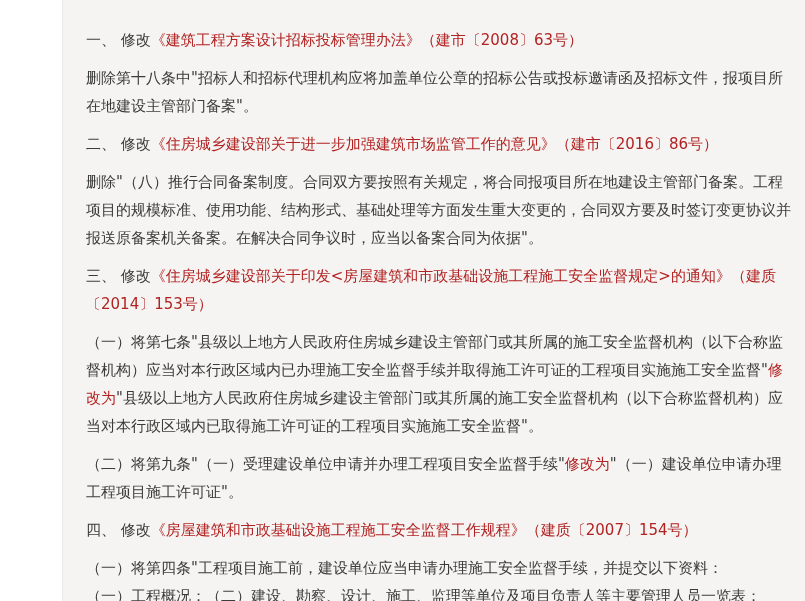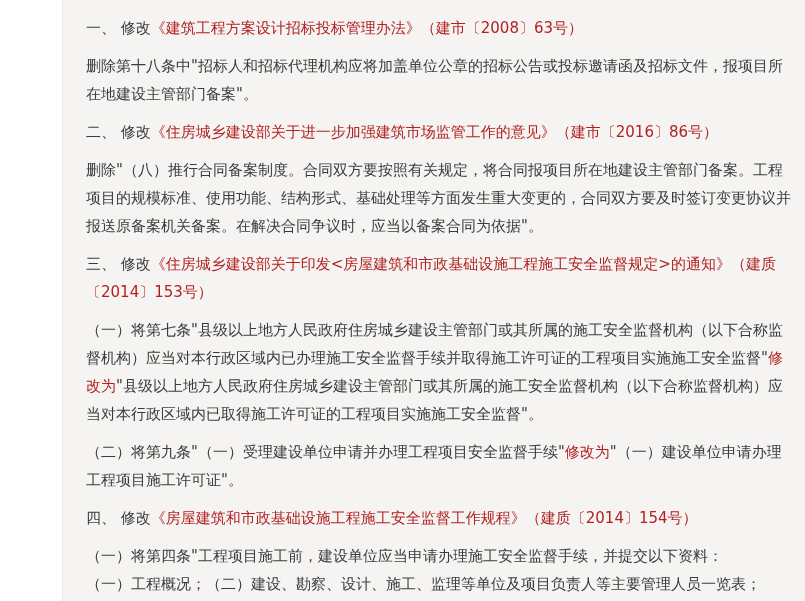--- a/index.html
+++ b/index.html
@@ -22,31 +22,31 @@
     border-left: 1px solid #eae9e6;
     padding: 14px 10px 0 23px;
     color: #3b3b3b;
     font-size: 15px;
     line-height: 28px;
   }
   .doc-body p {
     margin: 10px 0;
     word-break: break-all;
   }
-  .doc-body p:first-child { margin-top: 0; }
+  .doc-body p:first-child { margin-top: 12px; }
   .doc-body .red { color: #b22222; }
 </style>
 </head>
 <body>
 
 <div class="content-panel">
   <div class="doc-body">
       <p><span>一、 修改</span><span class="red">《建筑工程方案设计招标投标管理办法》（建市〔2008〕63号）</span></p>
       <p><span>删除第十八条中"招标人和招标代理机构应将加盖单位公章的招标公告或投标邀请函及招标文件，报项目所在地建设主管部门备案"。</span></p>
       <p><span>二、 修改</span><span class="red">《住房城乡建设部关于进一步加强建筑市场监管工作的意见》（建市〔2016〕86号）</span></p>
       <p><span>删除"（八）推行合同备案制度。合同双方要按照有关规定，将合同报项目所在地建设主管部门备案。工程项目的规模标准、使用功能、结构形式、基础处理等方面发生重大变更的，合同双方要及时签订变更协议并报送原备案机关备案。在解决合同争议时，应当以备案合同为依据"。</span></p>
       <p><span>三、 修改</span><span class="red">《住房城乡建设部关于印发&lt;房屋建筑和市政基础设施工程施工安全监督规定&gt;的通知》（建质〔2014〕153号）</span></p>
       <p><span>（一）将第七条"县级以上地方人民政府住房城乡建设主管部门或其所属的施工安全监督机构（以下合称监督机构）应当对本行政区域内已办理施工安全监督手续并取得施工许可证的工程项目实施施工安全监督"</span><span class="red">修改为</span><span>"县级以上地方人民政府住房城乡建设主管部门或其所属的施工安全监督机构（以下合称监督机构）应当对本行政区域内已取得施工许可证的工程项目实施施工安全监督"。</span></p>
       <p><span>（二）将第九条"（一）受理建设单位申请并办理工程项目安全监督手续"</span><span class="red">修改为</span><span>"（一）建设单位申请办理工程项目施工许可证"。</span></p>
-      <p><span>四、 修改</span><span class="red">《房屋建筑和市政基础设施工程施工安全监督工作规程》（建质〔2014〕154号）</span></p>
+      <p><span>四、 修改</span><span class="red">《房屋建筑和市政基础设施工程施工安全监督工作规程》（建质〔2007〕154号）</span></p>
       <p><span>（一）将第四条"工程项目施工前，建设单位应当申请办理施工安全监督手续，并提交以下资料：</span><br><span>（一）工程概况；（二）建设、勘察、设计、施工、监理等单位及项目负责人等主要管理人员一览表；</span></p>
     </div>
 </div>
 
 </body></html>

